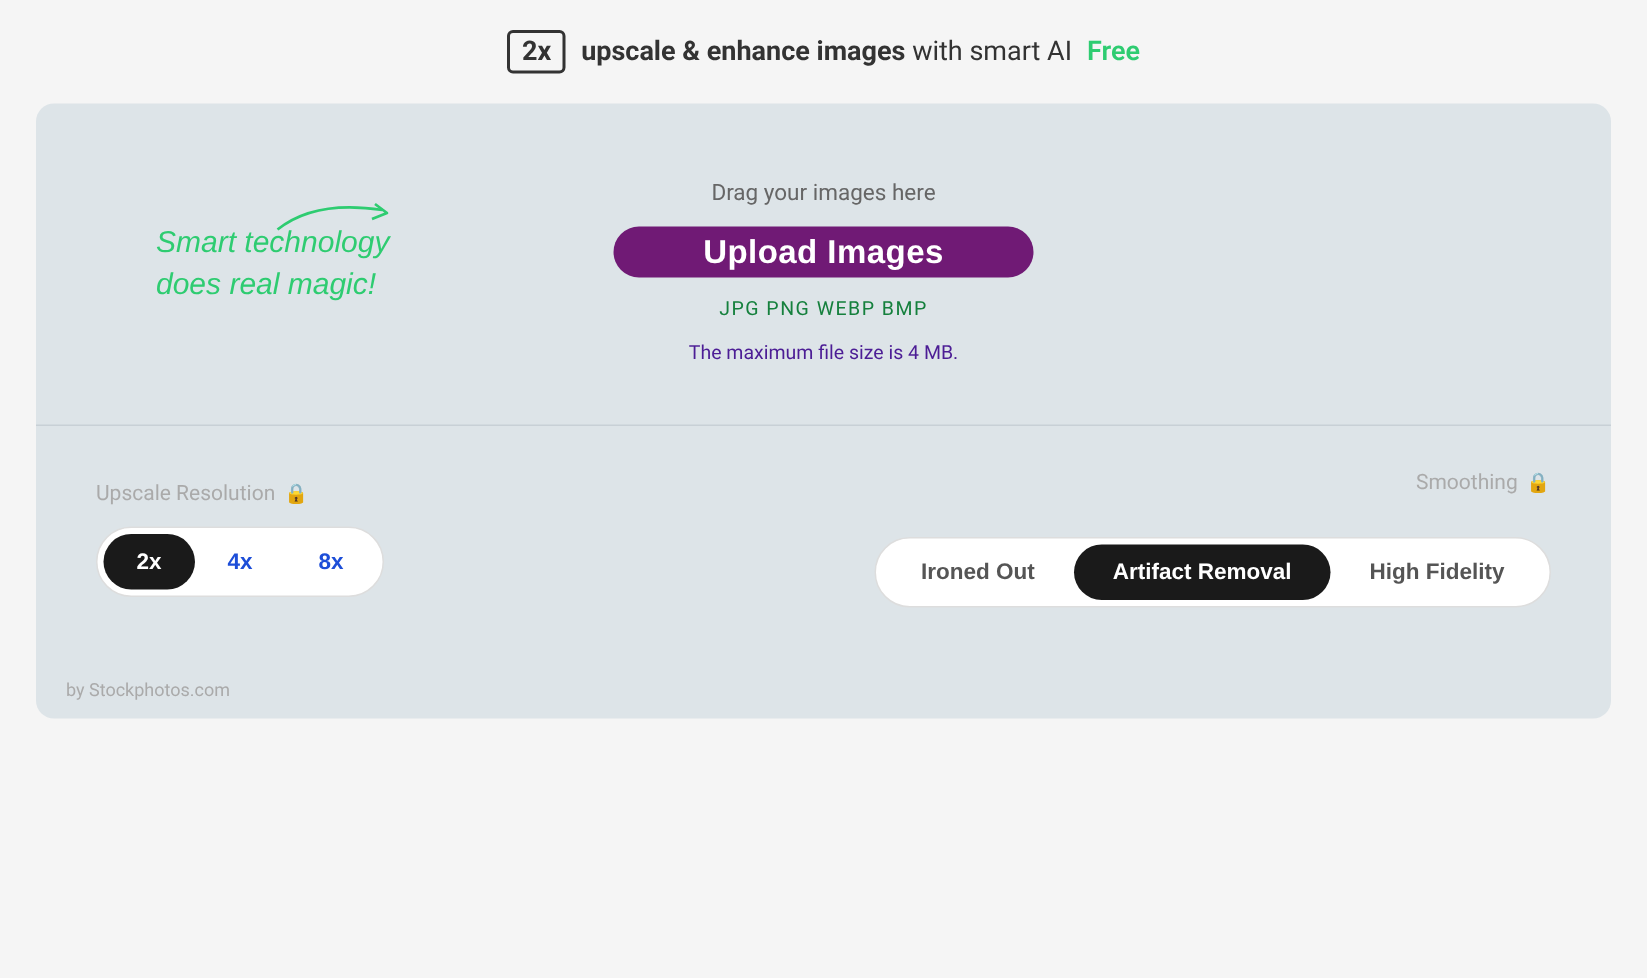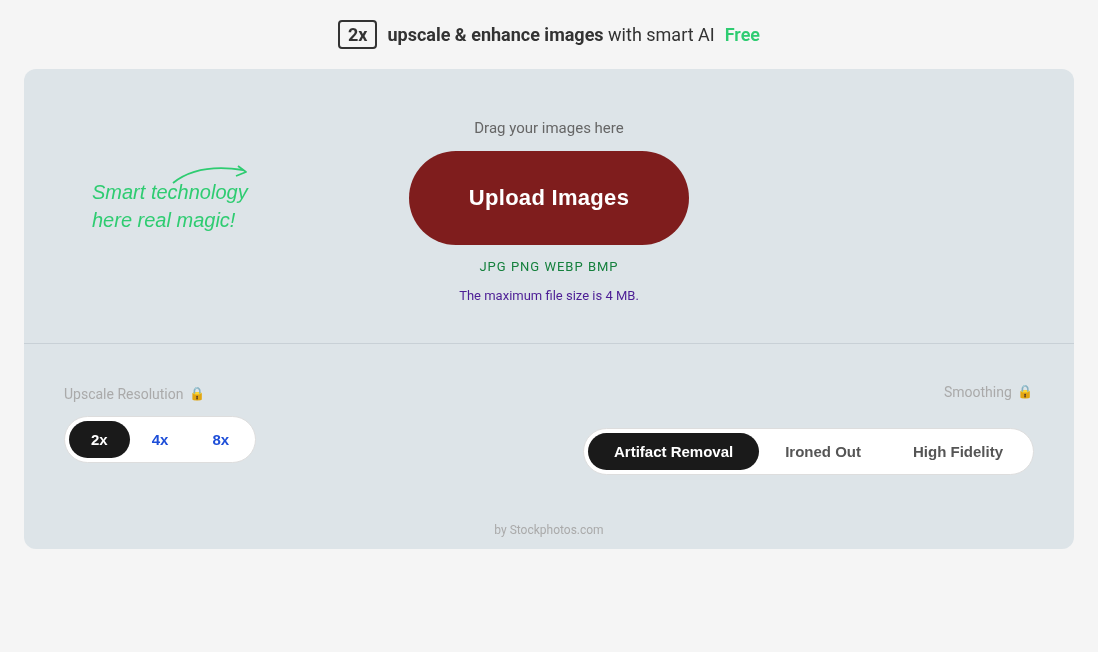--- a/index.html
+++ b/index.html
@@ -57,21 +57,21 @@
       display: flex;
       align-items: center;
       justify-content: center;
       padding: 50px 40px 40px 40px;
       position: relative;
       border-bottom: 1px solid #c8d0d6;
     }
 
     .tagline-area {
       position: absolute;
-      left: 68px;
+      left: 80px;
       top: 50%;
       transform: translateY(-50%);
     }
 
     .tagline-text {
       color: #2ecc71;
       font-family: 'Segoe Script', cursive, sans-serif;
       font-size: 20px;
       font-style: italic;
       line-height: 1.4;
@@ -90,25 +90,25 @@
       align-items: center;
       gap: 14px;
     }
 
     .drag-text {
       color: #666;
       font-size: 15px;
     }
 
     .upload-btn {
-      background: #7f1d1d;
+      background: #701a75;
       color: white;
       border: none;
       border-radius: 50px;
-      padding: 34px 60px;
+      padding: 4px 60px;
       font-size: 22px;
       font-weight: 700;
       cursor: pointer;
       letter-spacing: 0.3px;
     }
 
     .formats-text {
       color: #15803d;
       font-size: 13px;
       letter-spacing: 1px;
@@ -128,20 +128,21 @@
 
     .resolution-group {
       flex: 1;
     }
 
     .group-label {
       color: #aaa;
       font-size: 14px;
       margin-bottom: 14px;
       display: flex;
+      align-items: center;
       gap: 6px;
     }
 
     .lock-icon {
       font-size: 13px;
       color: #aaa;
     }
 
     .resolution-buttons {
       display: flex;
@@ -174,21 +175,20 @@
       display: flex;
       flex-direction: column;
       align-items: flex-end;
     }
 
     .smoothing-label-row {
       width: 100%;
       display: flex;
       justify-content: flex-end;
       margin-bottom: 14px;
-      margin-top: 10px;
     }
 
     .smoothing-buttons {
       display: flex;
       gap: 0;
       background: white;
       border-radius: 50px;
       padding: 4px;
       border: 1.5px solid #ddd;
     }
@@ -204,21 +204,21 @@
       color: #555;
       white-space: nowrap;
     }
 
     .smooth-btn.active {
       background: #1a1a1a;
       color: white;
     }
 
     .footer-brand {
-      text-align: center;
+      text-align: left;
       padding: 8px 20px 12px;
       color: #aaa;
       font-size: 12px;
     }
   </style>
 </head>
 <body>
 
 <div class="header">
   <span class="badge-2x">2x</span>
@@ -232,21 +232,21 @@
 
   <div class="upload-section">
 
     <div class="tagline-area">
       <svg class="arrow-svg" width="90" height="30" viewBox="0 0 90 30">
         <path d="M5 25 Q30 5 75 12" stroke="#2ecc71" stroke-width="1.8" fill="none"></path>
         <path d="M70 8 L78 14 L68 18" stroke="#2ecc71" stroke-width="1.8" fill="none" stroke-linejoin="round"></path>
       </svg>
       <div class="tagline-text">
         <span>Smart technology</span><br>
-        <span>here real magic!</span>
+        <span>does real magic!</span>
       </div>
     </div>
 
     <div class="upload-center">
       <span class="drag-text">Drag your images here</span>
       <button class="upload-btn">Upload Images</button>
       <span class="formats-text">JPG  PNG  WEBP  BMP</span>
       <span class="max-size-text">The maximum file size is 4 MB.</span>
     </div>
 
@@ -267,22 +267,22 @@
     </div>
 
     <div class="smoothing-group">
       <div class="smoothing-label-row">
         <div class="group-label">
           <span>Smoothing</span>
           <span class="lock-icon">🔒</span>
         </div>
       </div>
       <div class="smoothing-buttons">
+        <button class="smooth-btn">Ironed Out</button>
         <button class="smooth-btn active">Artifact Removal</button>
-        <button class="smooth-btn">Ironed Out</button>
         <button class="smooth-btn">High Fidelity</button>
       </div>
     </div>
 
   </div>
 
   <div class="footer-brand">
     <span>by Stockphotos.com</span>
   </div>
 

